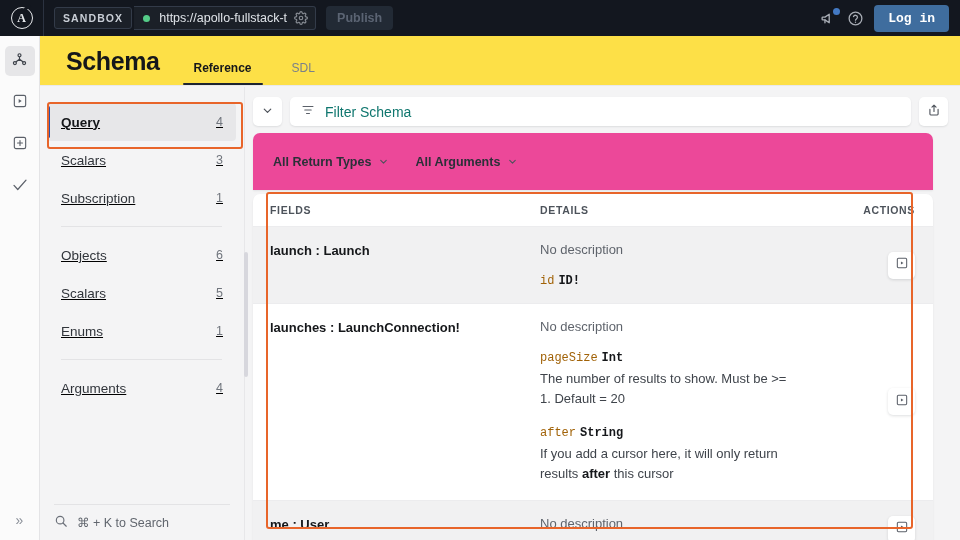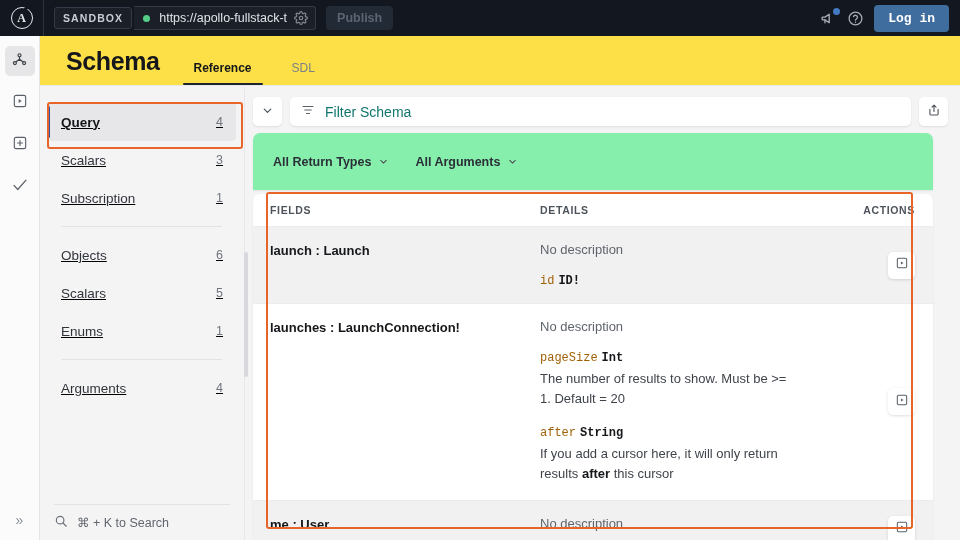--- a/index.html
+++ b/index.html
@@ -139,21 +139,21 @@
     box-shadow: 0 1px 2px rgba(20,25,35,.10);
   }
   .filter-input {
     flex: 1; height: 29px; background: #fff; border-radius: 5px;
     display: flex; align-items: center; padding: 0 11px; gap: 10px;
     box-shadow: 0 1px 2px rgba(20,25,35,.10);
   }
   .filter-input .ph { font-size: 14px; color: #0f766e; }
 
   .filter-card {
-    margin: 7px 27px 0 7px; height: 57px; background: #86efac;
+    margin: 7px 27px 0 7px; height: 57px; background: #ec4899;
     border-radius: 7px 7px 0 0; display: flex; align-items: center;
     padding-left: 20px; gap: 26px; box-shadow: 0 1px 2px rgba(20,25,35,.08);
   }
   .dropdown { display: flex; align-items: center; gap: 7px; }
   .dropdown .dd-lbl { font-size: 12.5px; color: #2b3038; font-weight: bold; }
 
   .table-card {
     margin: 4px 27px 0 7px; background: #fff; border-radius: 7px;
     overflow: hidden; box-shadow: 0 1px 2px rgba(20,25,35,.08);
   }

